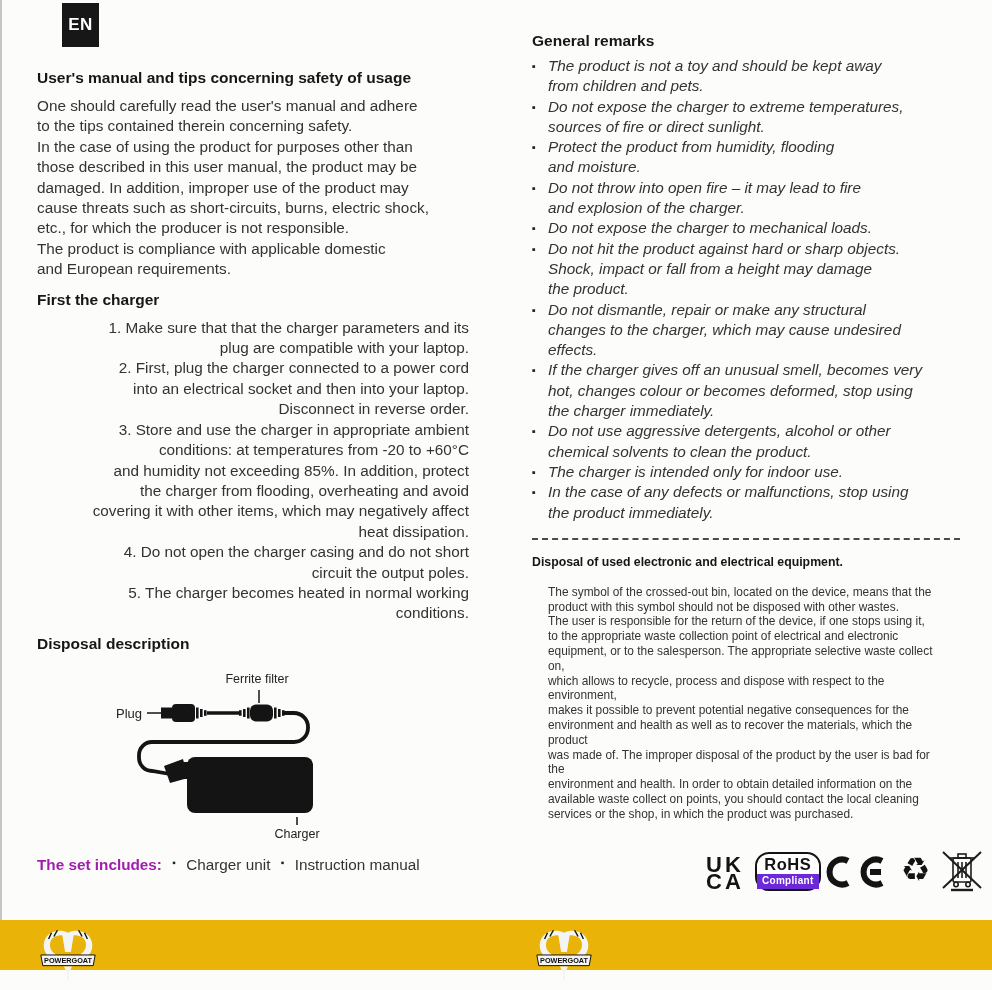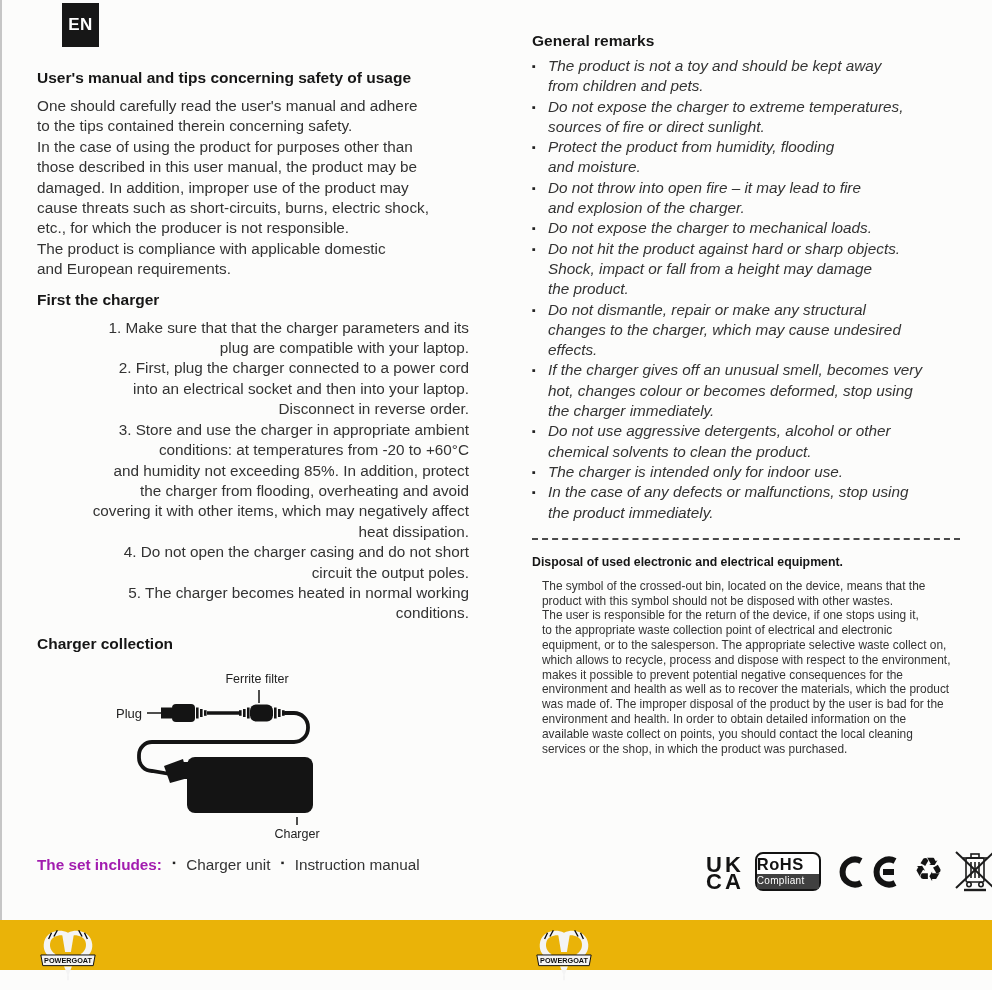--- a/index.html
+++ b/index.html
@@ -33,34 +33,34 @@
   .steps li{margin:0;}
 
   
   .bullets{margin:6px 0 0 0;padding:0;list-style:none;font-size:15.3px;line-height:20.3px;color:#333;font-style:italic;}
   .bullets li{position:relative;padding-left:16px;}
   .bullets li::before{content:"▪";position:absolute;left:0;top:0;font-size:11px;color:#222;}
 
   .dashed-divider{border:none;border-top:2px dashed #4a4a4a;margin:15px 2px 0 0;height:0;}
 
   .disposal-head{font-size:12.3px;font-weight:bold;color:#161616;margin:15px 0 7px 0;}
-  .disposal-body{font-size:11.9px;line-height:14.8px;color:#333;margin:10px;}
+  .disposal-body{font-size:11.9px;line-height:14.8px;color:#333;margin:16px;}
 
   
   .set-includes{position:absolute;left:37px;top:856px;font-size:15.3px;color:#333;}
   .set-includes .lbl{font-weight:bold;color:#a21caf;}
   .set-item{position:relative;padding-left:14px;margin-left:6px;}
   .set-item::before{content:"▪";position:absolute;left:0;top:1px;font-size:10px;color:#222;}
 
   
   .marks{position:absolute;left:706px;top:848px;height:46px;display:flex;align-items:center;}
   .ukca{font-weight:bold;font-size:22px;line-height:17.5px;letter-spacing:3px;color:#131313;margin-right:11px;margin-top:4px;}
-  .rohs{width:62px;border:2.5px solid #131313;border-radius:8px;margin-right:13px;background:#fff;}
+  .rohs{width:62px;border:2.5px solid #131313;border-radius:14px;text-align:center;background:#fff;}
   .rohs-top{font-weight:bold;font-size:16.5px;color:#131313;padding:1px 0 0 0;letter-spacing:.5px;}
-  .rohs-bot{background:#404040;color:#fff;font-size:10px;font-weight:normal;padding:1.5px 0 2.5px 0;letter-spacing:.3px;}
+  .rohs-bot{background:#6d28d9;color:#fff;font-size:10px;font-weight:bold;padding:1.5px 0 2.5px 0;letter-spacing:.3px;}
   .ce-mark{margin-right:14px;margin-top:2px;}
   .recycle{font-family:"DejaVu Sans", sans-serif;font-size:33px;color:#131313;margin-right:10px;line-height:34px;margin-top:-2px;}
   .weee{margin-top:0;}
 
   
   .diagram{position:absolute;left:30px;top:662px;}
   .diagram text{font-family:"Liberation Sans", sans-serif;fill:#222;}
 
   
   .footer{position:absolute;left:0;top:920px;width:992px;height:50px;background:#eab308;}
@@ -102,21 +102,21 @@
 and humidity not exceeding 85%. In addition, protect
 the charger from flooding, overheating and avoid
 covering it with other items, which may negatively affect
 heat dissipation.</li>
     <li class="pre">4. Do not open the charger casing and do not short
 circuit the output poles.</li>
     <li class="pre">5. The charger becomes heated in normal working
 conditions.</li>
   </ol>
 
-  <h2 class="section-head">Charger collection</h2>
+  <h2 class="section-head">Disposal description</h2>
 </div>
 
 <svg class="diagram" width="440" height="180" viewBox="0 0 440 180">
 
   <text x="227" y="21" font-size="12.5" text-anchor="middle"><tspan>Ferrite filter</tspan></text>
   <line x1="229" y1="28" x2="229" y2="41" stroke="#222" stroke-width="1.6"></line>
 
   <text x="112" y="56" font-size="13" text-anchor="end"><tspan>Plug</tspan></text>
   <line x1="117" y1="51" x2="131" y2="51" stroke="#222" stroke-width="1.6"></line>
 

